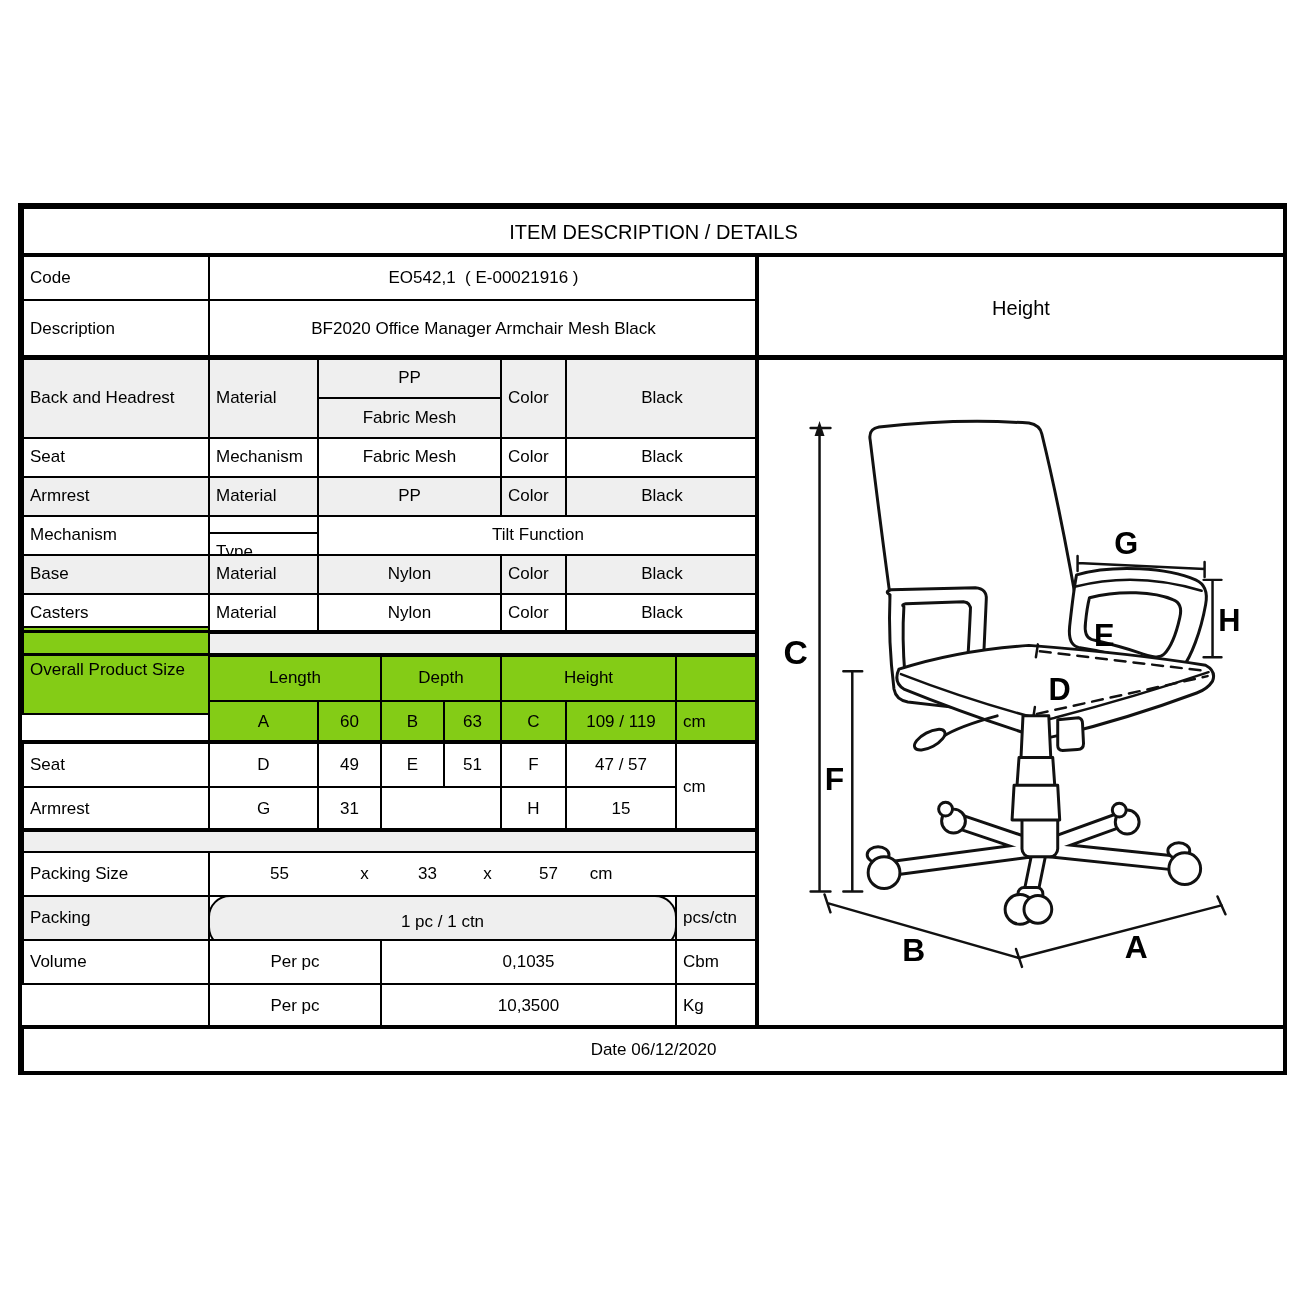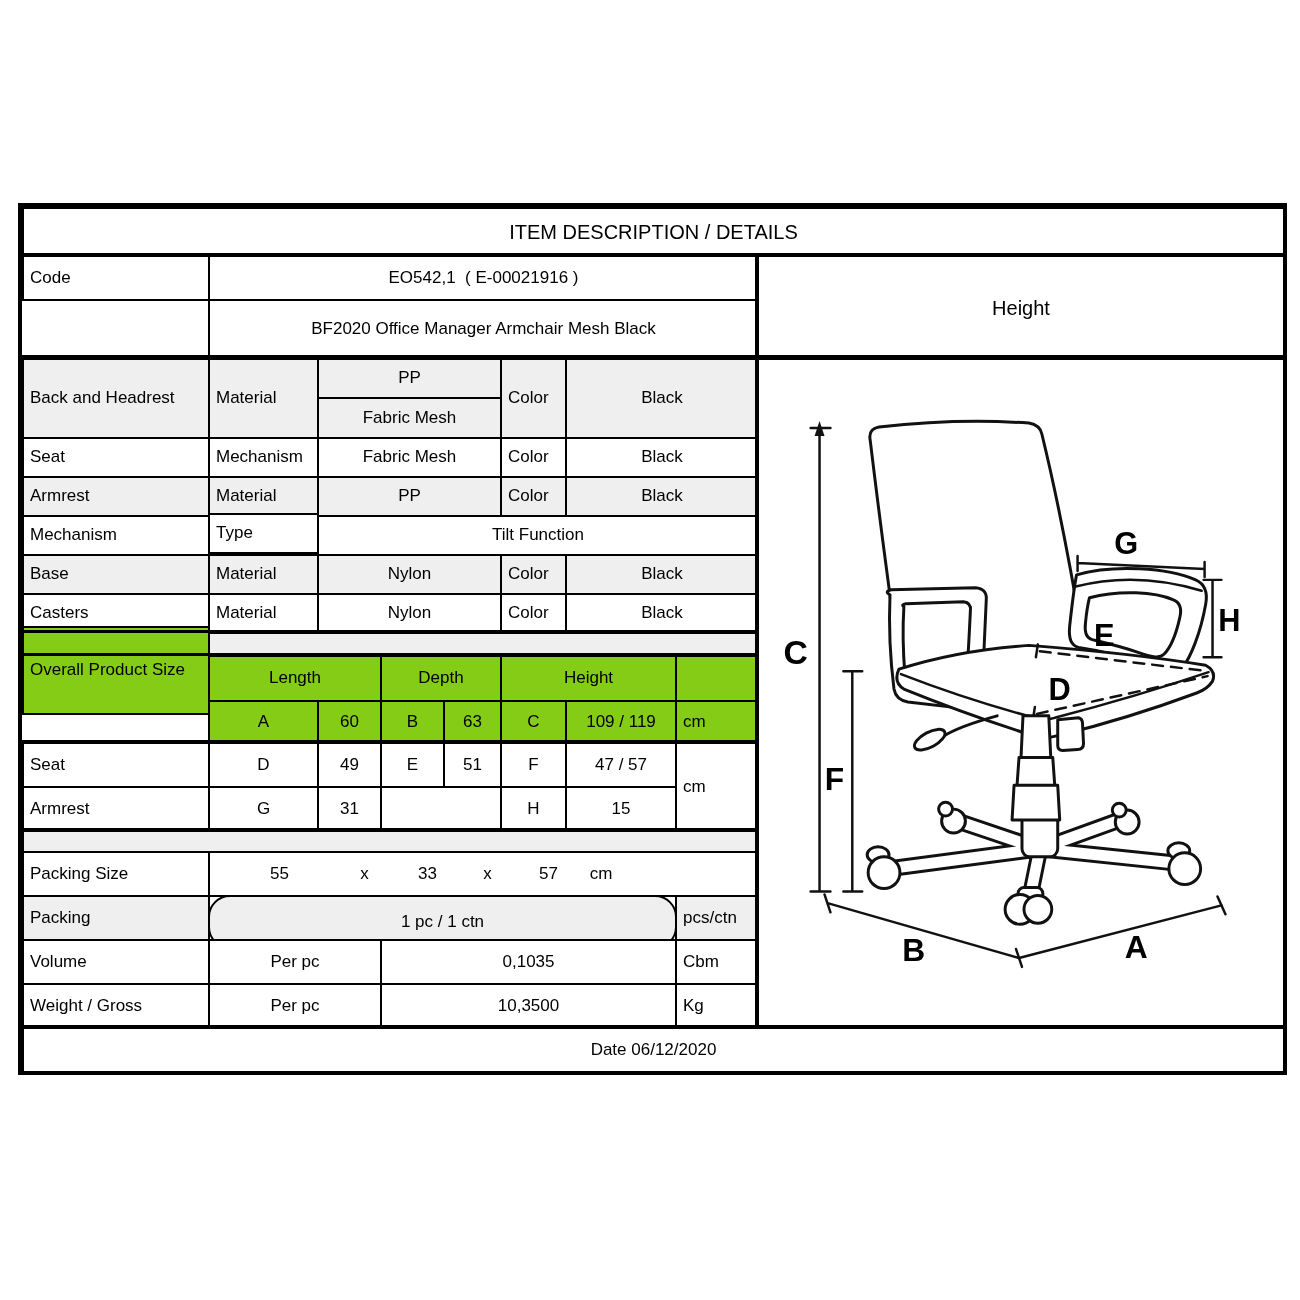--- a/index.html
+++ b/index.html
@@ -21,20 +21,21 @@
 </style>
 </head>
 <body>
 
 <div id="stage">
 
   <div class="c b h20" style="left:22px;top:207px;width:1263px;height:50px;">ITEM DESCRIPTION / DETAILS</div>
 
   <div class="c b l" style="left:22px;top:255px;width:188px;height:46px;">Code</div>
   <div class="c b" style="left:208px;top:255px;width:551px;height:46px;">EO542,1  ( E-00021916 )</div>
+  <div class="c b l" style="left:22px;top:299px;width:188px;height:61px;">Description</div>
   <div class="c" style="left:208px;top:299px;width:551px;height:61px;">BF2020 Office Manager Armchair Mesh Black</div>
   <div class="c b h20" style="left:757px;top:255px;width:528px;height:105px;">Height</div>
 
   <div class="c b l g" style="left:22px;top:358px;width:188px;height:81px;">Back and Headrest</div>
   <div class="c b l g" style="left:208px;top:358px;width:111px;height:81px;">Material</div>
   <div class="c g" style="left:317px;top:358px;width:185px;height:41px;">PP</div>
   <div class="c g" style="left:317px;top:397px;width:185px;height:42px;">Fabric Mesh</div>
   <div class="c b l g" style="left:500px;top:358px;width:67px;height:81px;">Color</div>
   <div class="c g" style="left:565px;top:358px;width:194px;height:81px;">Black</div>
 
@@ -44,21 +45,21 @@
   <div class="c b l" style="left:500px;top:437px;width:67px;height:41px;">Color</div>
   <div class="c" style="left:565px;top:437px;width:194px;height:41px;">Black</div>
 
   <div class="c b l g" style="left:22px;top:476px;width:188px;height:41px;">Armrest</div>
   <div class="c b l g" style="left:208px;top:476px;width:111px;height:41px;">Material</div>
   <div class="c g" style="left:317px;top:476px;width:185px;height:41px;">PP</div>
   <div class="c b l g" style="left:500px;top:476px;width:67px;height:41px;">Color</div>
   <div class="c g" style="left:565px;top:476px;width:194px;height:41px;">Black</div>
 
   <div class="c b l" style="left:22px;top:515px;width:188px;height:41px;">Mechanism</div>
-  <div class="c b l" style="left:208px;top:513px;width:111px;height:41px;">Type</div>
+  <div class="c b l" style="left:208px;top:532px;width:111px;height:41px;">Type</div>
   <div class="c" style="left:317px;top:515px;width:442px;height:41px;">Tilt Function</div>
 
   <div class="c b l g" style="left:22px;top:554px;width:188px;height:41px;">Base</div>
   <div class="c b l g" style="left:208px;top:554px;width:111px;height:41px;">Material</div>
   <div class="c g" style="left:317px;top:554px;width:185px;height:41px;">Nylon</div>
   <div class="c b l g" style="left:500px;top:554px;width:67px;height:41px;">Color</div>
   <div class="c g" style="left:565px;top:554px;width:194px;height:41px;">Black</div>
 
   <div class="c b l" style="left:22px;top:593px;width:188px;height:41px;">Casters</div>
   <div class="c b l" style="left:208px;top:593px;width:111px;height:41px;">Material</div>
@@ -113,21 +114,20 @@
 
   <div class="c b l g" style="left:22px;top:895px;width:188px;height:46px;">Packing</div>
   <div class="c g" style="left:208px;top:895px;width:469px;height:54px;border-radius:22px;">1 pc / 1 ctn</div>
   <div class="c b l g" style="left:675px;top:895px;width:100px;height:46px;">pcs/ctn</div>
 
   <div class="c b l" style="left:22px;top:939px;width:188px;height:46px;">Volume</div>
   <div class="c b" style="left:208px;top:939px;width:174px;height:46px;">Per pc</div>
   <div class="c" style="left:380px;top:939px;width:297px;height:46px;">0,1035</div>
   <div class="c b l" style="left:675px;top:939px;width:84px;height:46px;">Cbm</div>
 
-  <div class="c b l" style="left:22px;top:983px;width:188px;height:46px;">Weight / Gross</div>
   <div class="c b" style="left:208px;top:983px;width:174px;height:46px;">Per pc</div>
   <div class="c" style="left:380px;top:983px;width:297px;height:46px;">10,3500</div>
   <div class="c b l" style="left:675px;top:983px;width:84px;height:46px;">Kg</div>
 
   <div class="c b" style="left:22px;top:1027px;width:1263px;height:46px;">Date 06/12/2020</div>
 
   <div class="c" style="left:757px;top:358px;width:528px;height:671px;padding:0;">
     <svg viewBox="0 0 528 671">
       <g stroke="#111" stroke-width="3" fill="none" stroke-linecap="round" stroke-linejoin="round">
 

